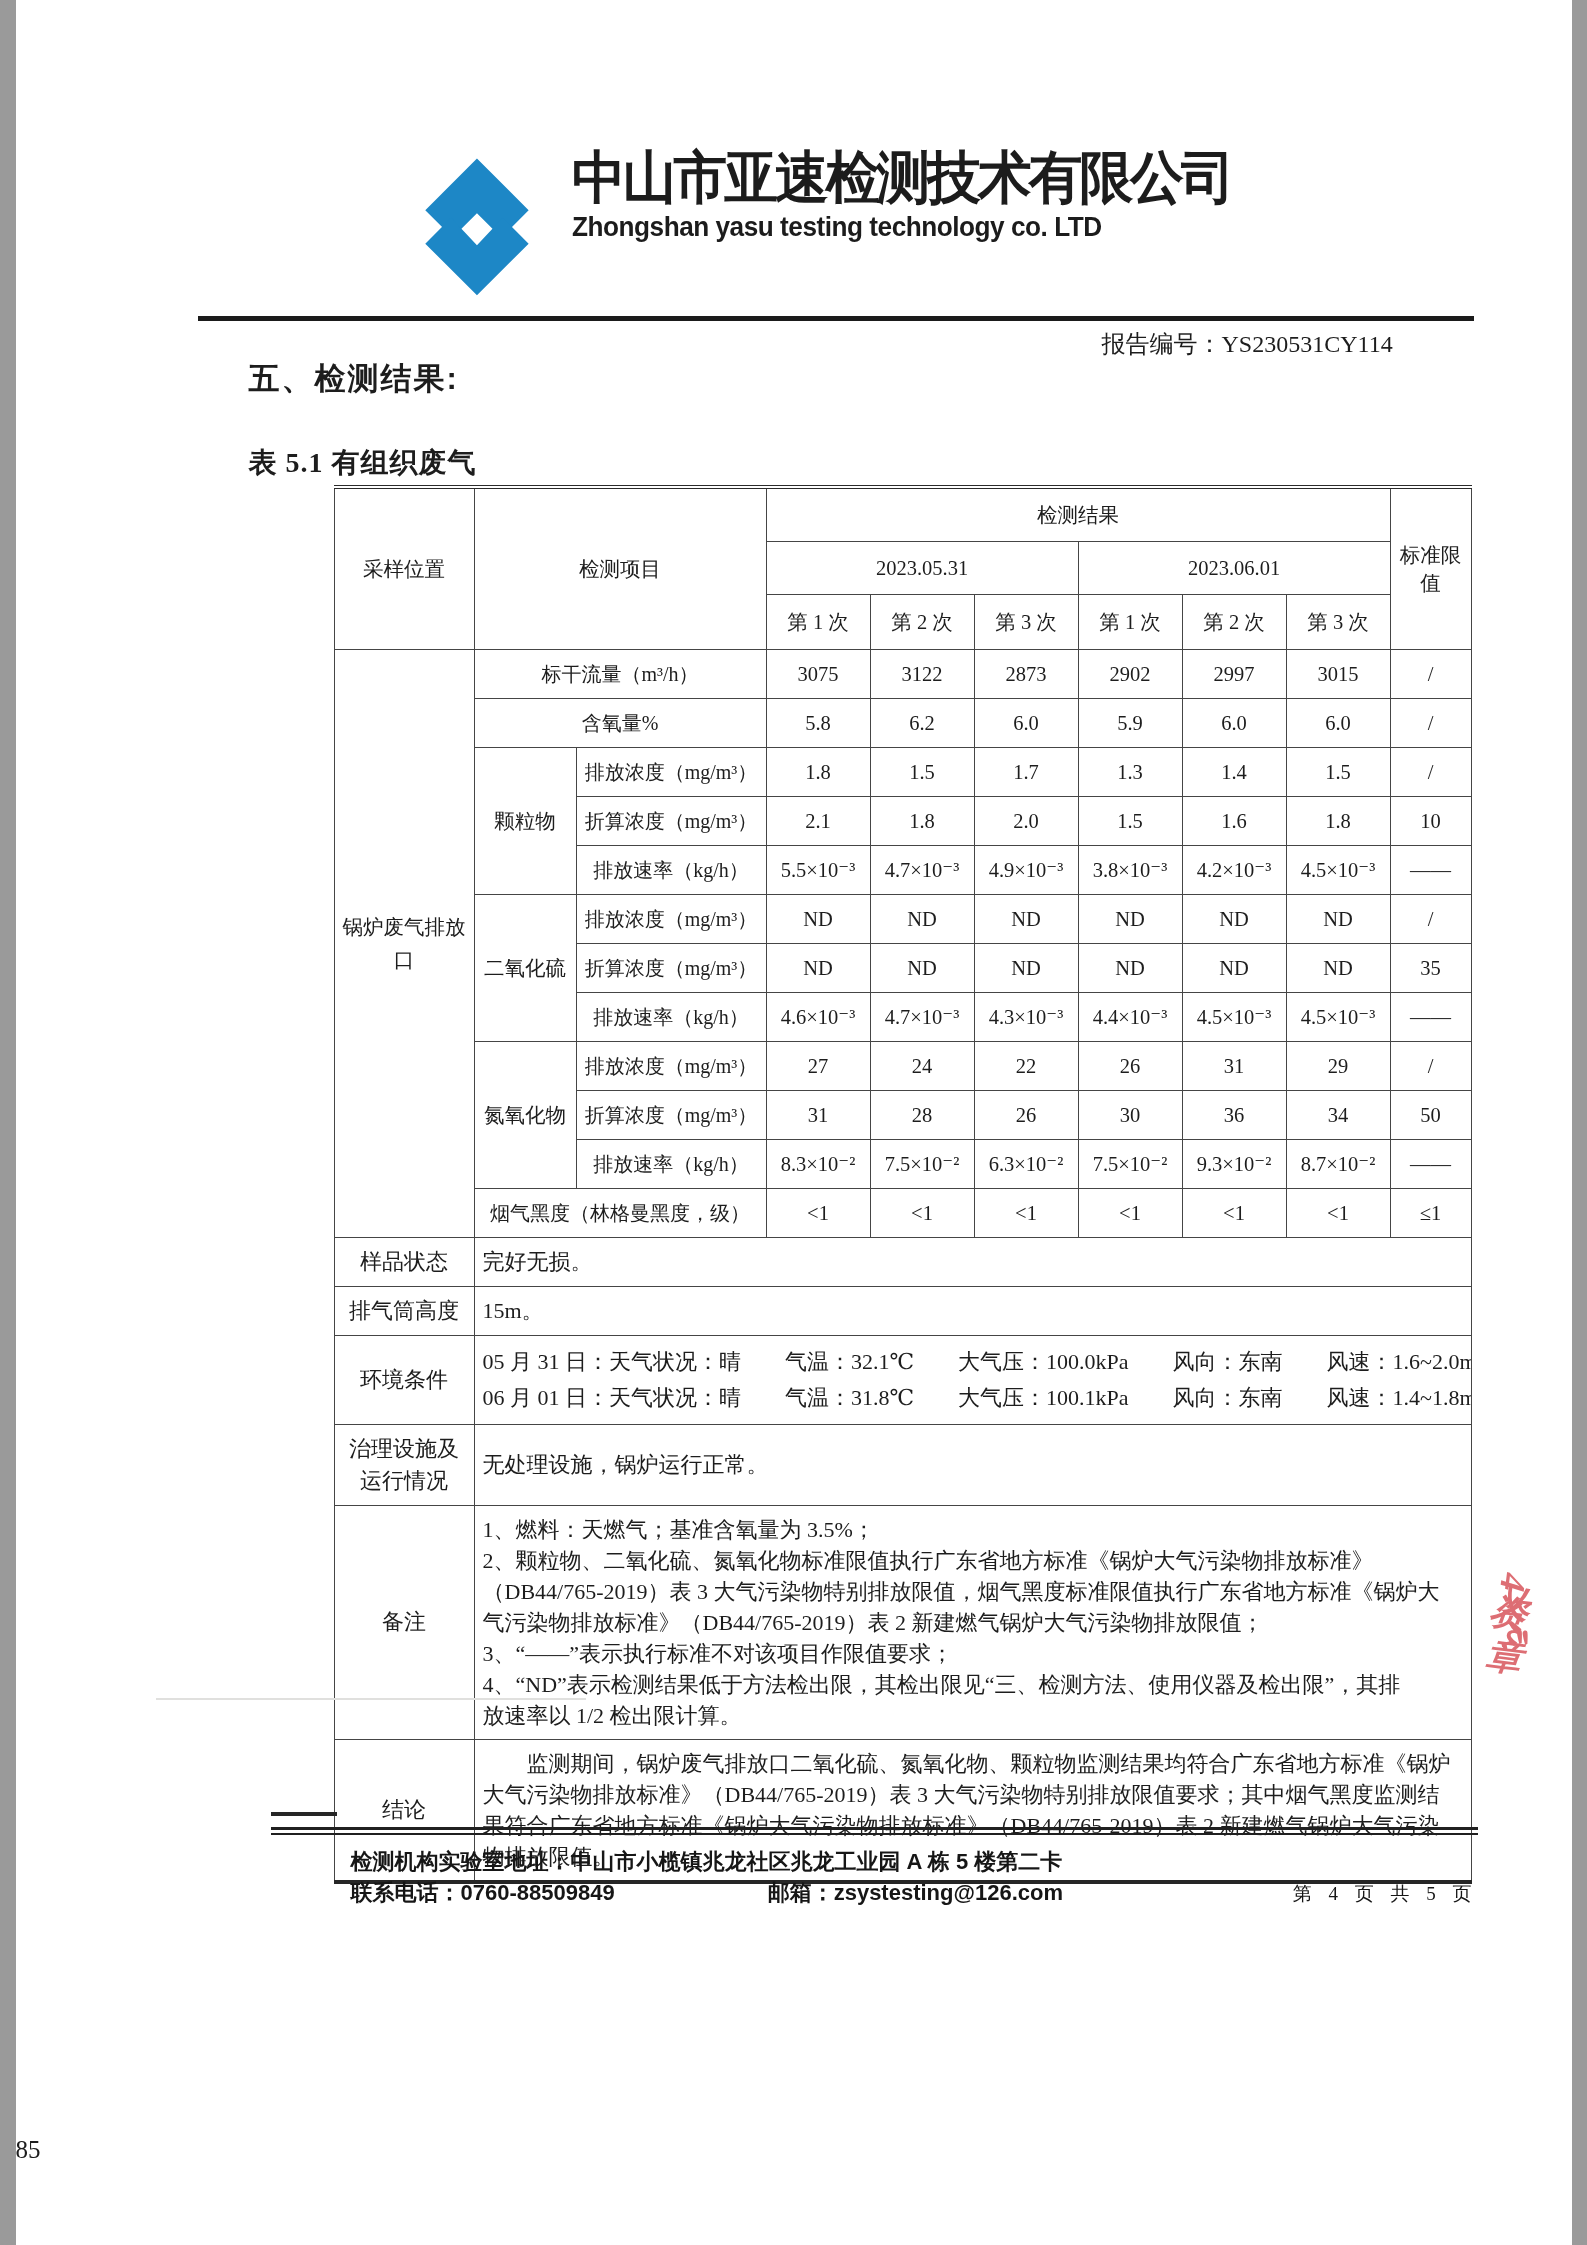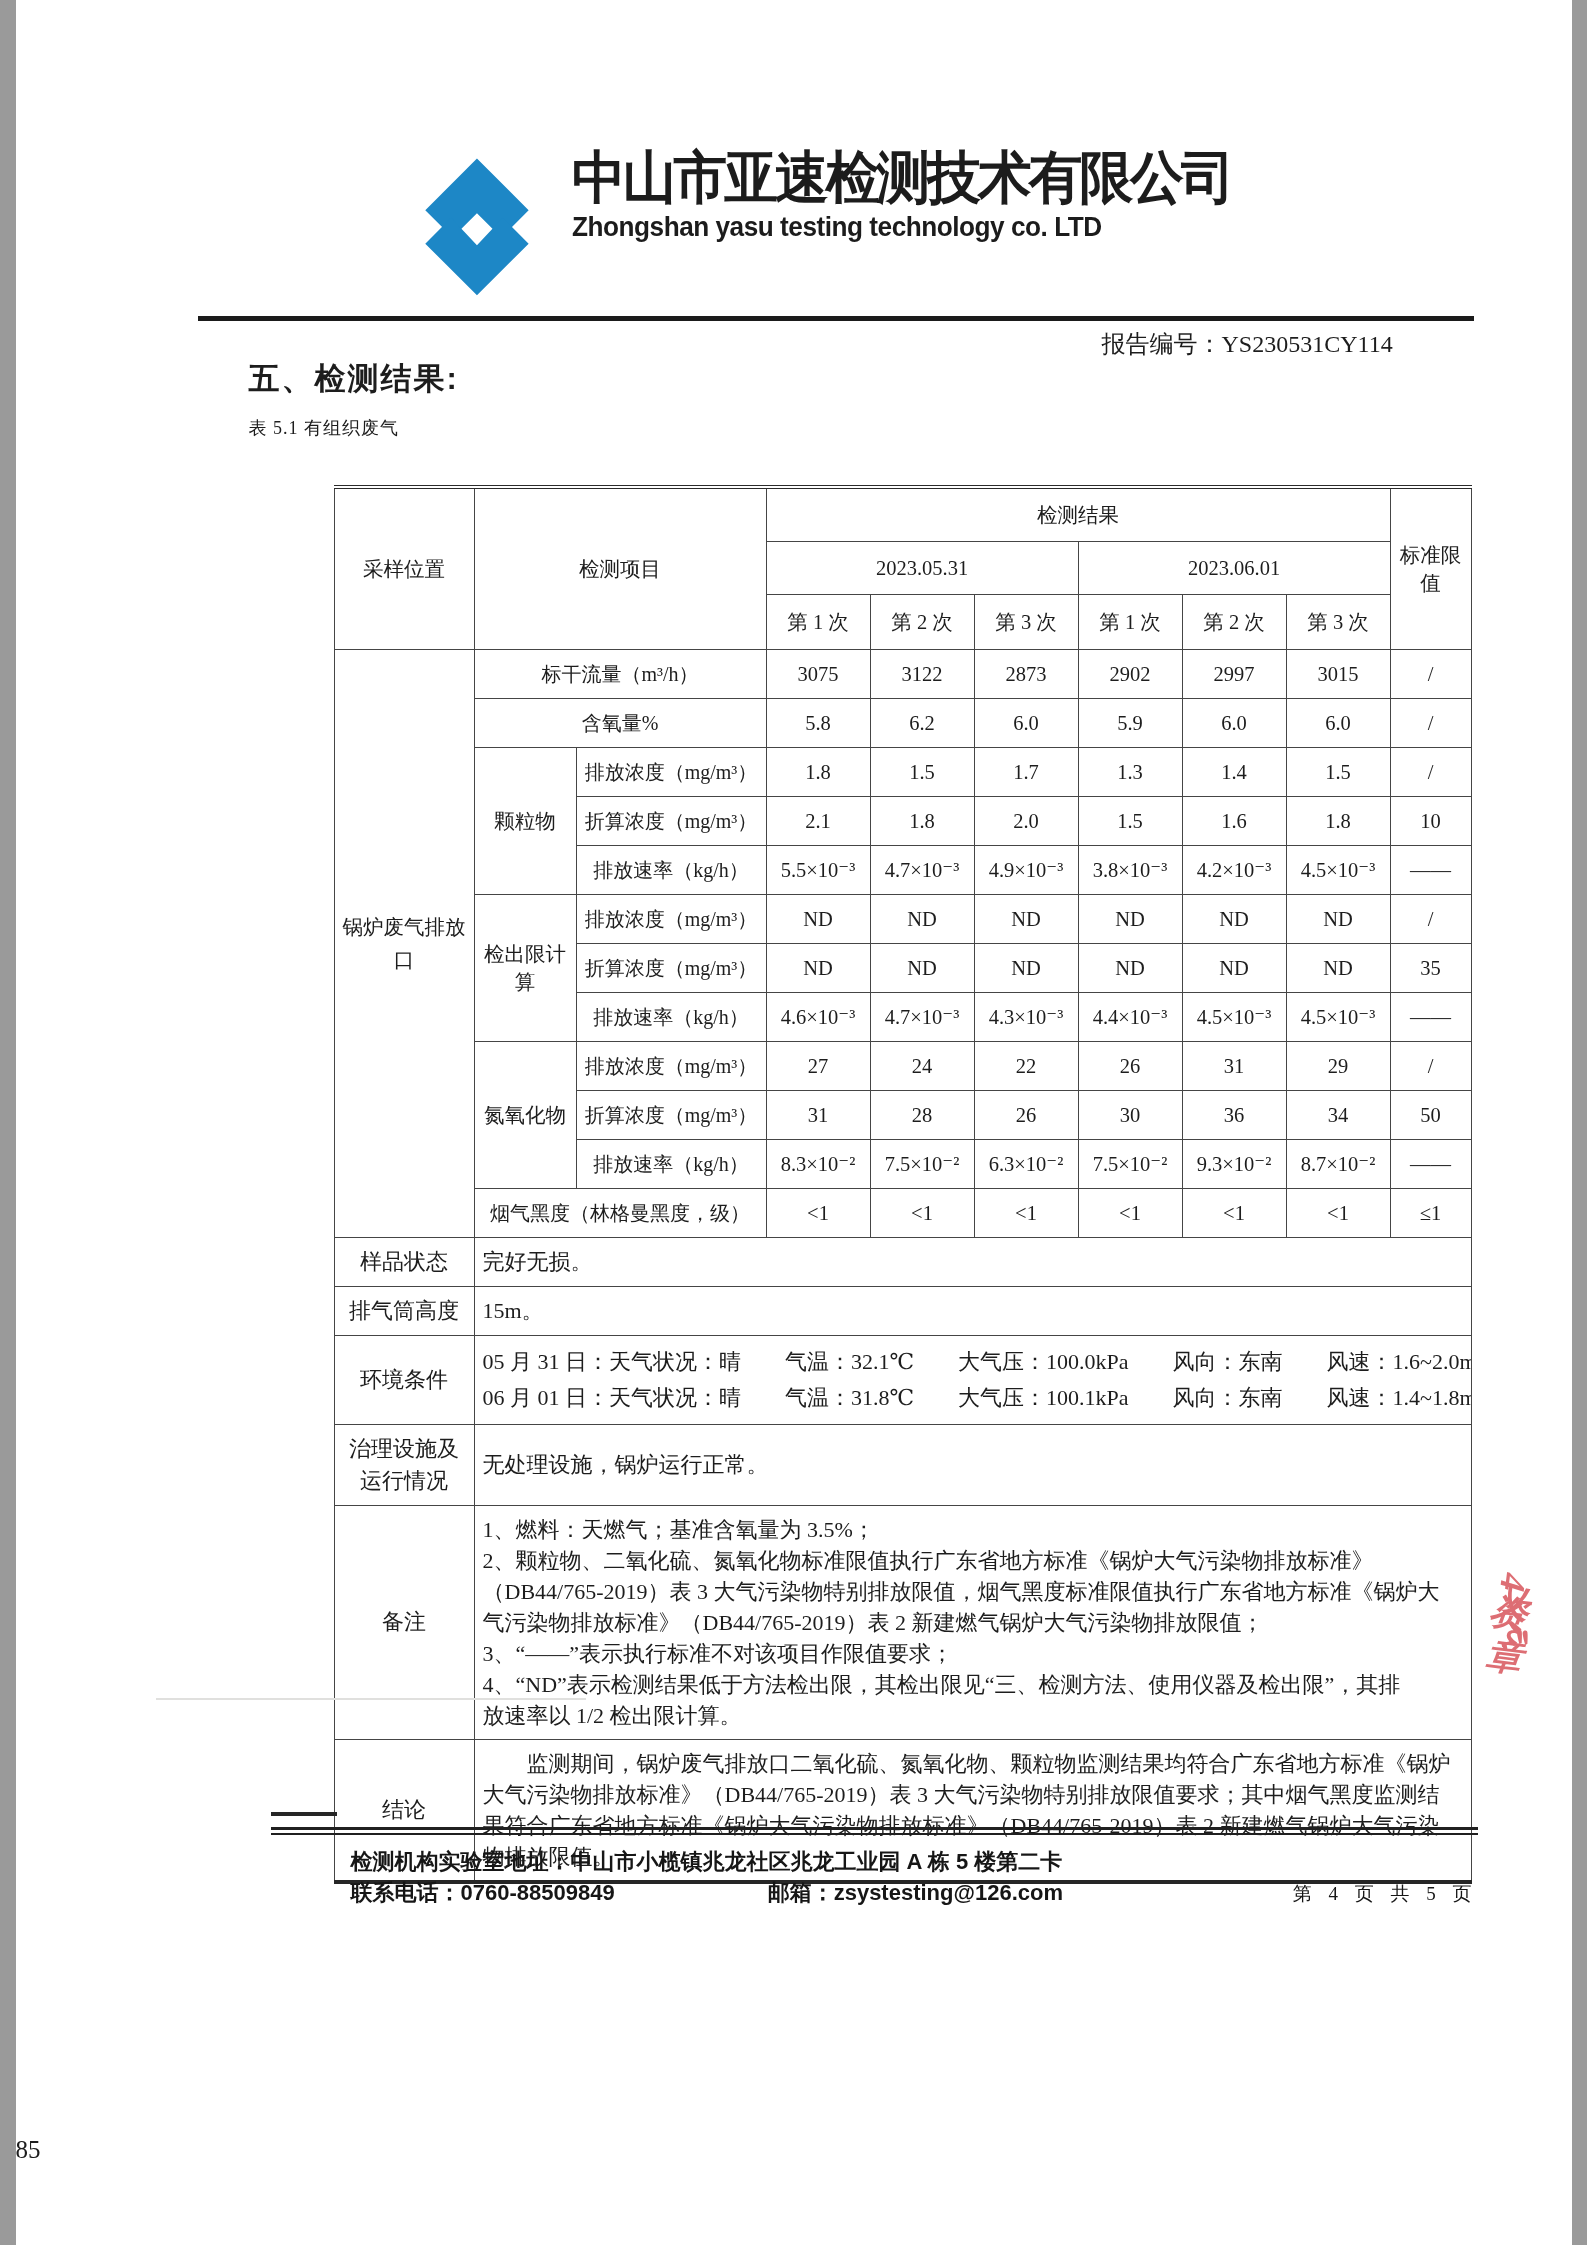--- a/index.html
+++ b/index.html
@@ -26,21 +26,21 @@
     font-weight:bold;font-size:27px;letter-spacing:-.5px;color:#1c1c1c;
     white-space:nowrap;margin-top:4px;transform:scaleX(.97);transform-origin:left;
   }
   .header-rule{position:absolute;left:182px;top:316px;width:1276px;height:5px;background:#1b1b1b;}
   .report-no{position:absolute;left:1086px;top:328px;font-size:24px;white-space:nowrap;}
   .section-title{
     position:absolute;left:233px;top:358px;
     font-family:"Liberation Sans","DejaVu Sans",sans-serif;
     font-weight:bold;font-size:31px;letter-spacing:2px;
   }
-  .table-caption{position:absolute;left:233px;top:416px;font-size:18px;letter-spacing:1px;}
+  .table-caption{position:absolute;left:233px;top:444px;font-size:28px;letter-spacing:1px;font-weight:bold;}
 
   
   .table-wrap{position:absolute;left:318px;top:485px;width:1139px;}
   table.main{
     border-collapse:collapse;table-layout:fixed;width:1137px;
     font-size:20.5px;color:#1d1d1d;
   }
   table.main td{
     border:1px solid #454545;
     text-align:center;vertical-align:middle;
@@ -186,21 +186,21 @@
             <td class="param">排放速率（kg/h）</td>
             <td>5.5×10⁻³</td>
             <td>4.7×10⁻³</td>
             <td>4.9×10⁻³</td>
             <td>3.8×10⁻³</td>
             <td>4.2×10⁻³</td>
             <td>4.5×10⁻³</td>
             <td>——</td>
           </tr>
           <tr class="drow">
-            <td rowspan="3">检出限计算</td>
+            <td rowspan="3">二氧化硫</td>
             <td class="param">排放浓度（mg/m³）</td>
             <td>ND</td>
             <td>ND</td>
             <td>ND</td>
             <td>ND</td>
             <td>ND</td>
             <td>ND</td>
             <td>/</td>
           </tr>
           <tr class="drow">

